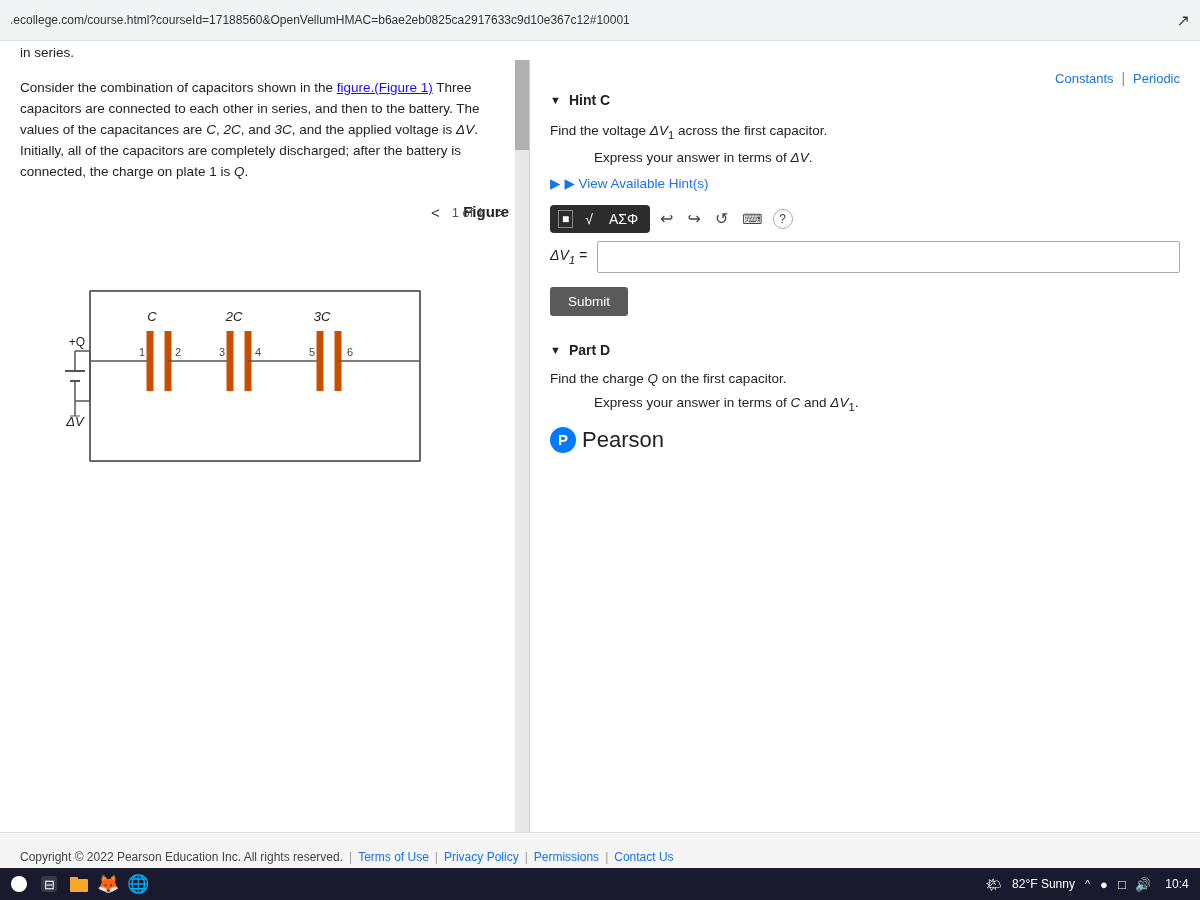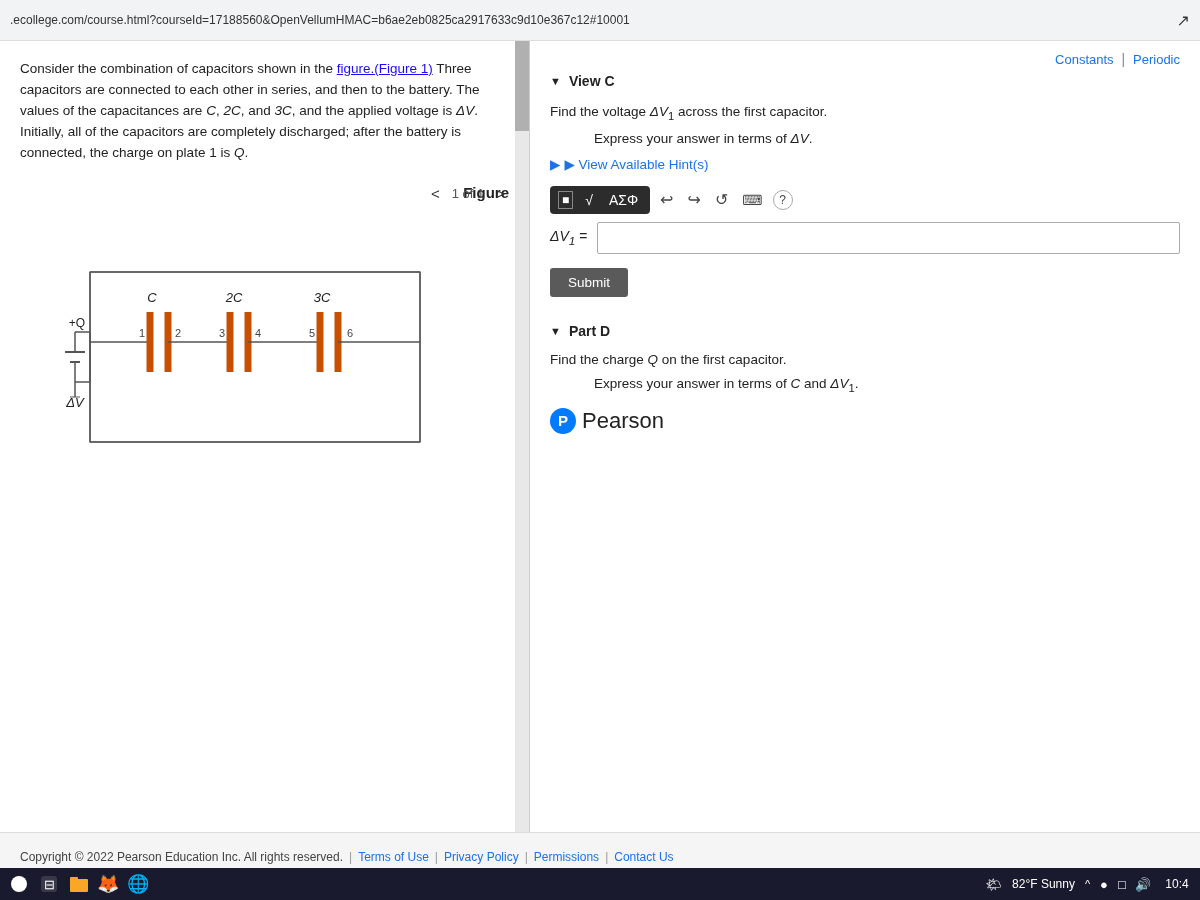--- a/index.html
+++ b/index.html
@@ -329,20 +329,23 @@
 </head>
 <body>
 
 <div class="url-bar">
   <span>.ecollege.com/course.html?courseId=17188560&amp;OpenVellumHMAC=b6ae2eb0825ca2917633c9d10e367c12#10001</span>
   <span style="font-size:16px;">↗</span>
 </div>
 
 <div style="display:flex; flex-direction:column; height: calc(900px - 28px - 32px);">
 
+  <div style="padding: 4px 20px 0 20px; font-size:13.5px; color:#222; background:white;">
+    <span>in series.</span>
+  </div>
 
   <div class="main-content" style="flex:1; position:relative;">
 
     <div class="left-panel">
       <div class="left-text">
         <p>
           <span>Consider the combination of capacitors shown in the </span>
           <span class="inline-link">figure.(Figure 1)</span>
           <span> Three capacitors are connected to each other in series, and then to the battery. The values of the capacitances are <i>C</i>, <i>2C</i>, and <i>3C</i>, and the applied voltage is <i>ΔV</i>. Initially, all of the capacitors are completely discharged; after the battery is connected, the charge on plate 1 is <i>Q</i>.</span>
         </p>
@@ -433,21 +436,21 @@
       
       <div style="text-align:right; margin-bottom:6px;">
         <a class="constants-link">Constants</a>
         <span style="color:#888; margin:0 4px;">|</span>
         <a class="constants-link">Periodic</a>
       </div>
 
       
       <div class="part-header">
         <span style="font-size:11px;">▼</span>
-        <span>View C</span>
+        <span>Hint C</span>
       </div>
 
       <p class="question-text">
         Find the voltage <i>ΔV</i><sub>1</sub> across the first capacitor.
       </p>
       <p class="answer-note">
         Express your answer in terms of <i>ΔV</i>.
       </p>
 
       <div class="hint-link">

